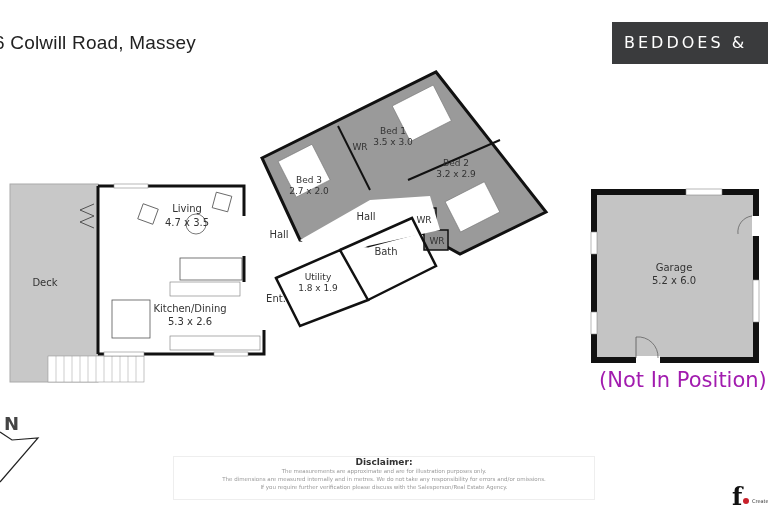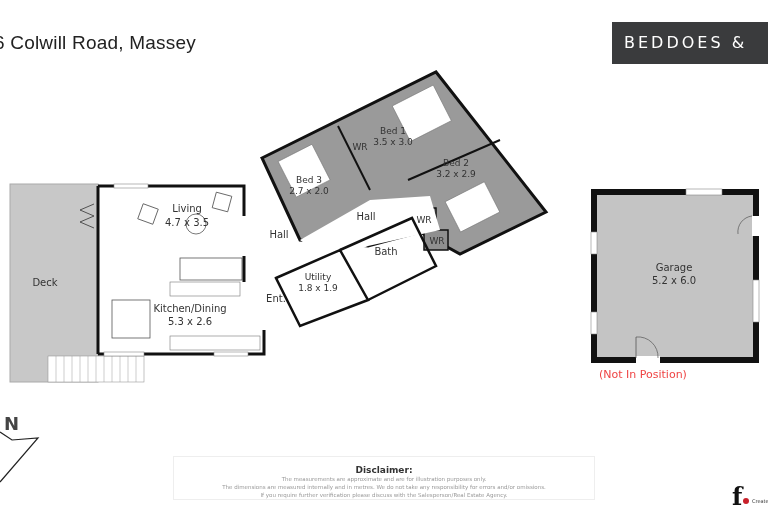--- a/index.html
+++ b/index.html
@@ -2,22 +2,22 @@
 <html><head>
 <meta charset="utf-8">
 <style>
   html,body{margin:0;padding:0;background:#ffffff;}
   body{width:768px;height:512px;position:relative;overflow:hidden;font-family:"DejaVu Sans",sans-serif;color:#333;}
   .title{position:absolute;left:-6px;top:32px;font-size:19px;color:#222;letter-spacing:0.2px;font-family:"Liberation Sans",sans-serif;}
   .brand{position:absolute;left:612px;top:22px;width:170px;height:42px;background:#3a3b3d;color:#fff;font-size:16px;letter-spacing:3px;line-height:42px;padding-left:12px;box-sizing:border-box;font-family:"DejaVu Sans",sans-serif;}
   svg.plan{position:absolute;left:0;top:0;}
   .rl{font-size:10px;fill:#333;text-anchor:middle;font-family:"DejaVu Sans",sans-serif;}
   .rl-s{font-size:9px;fill:#333;text-anchor:middle;font-family:"DejaVu Sans",sans-serif;}
-  .notpos{position:absolute;left:599px;top:368px;font-size:11px;color:#ef4444;font-family:"DejaVu Sans",sans-serif;}
-  .disc{position:absolute;left:173px;top:456px;width:422px;height:44px;border:1px solid #eee;text-align:center;box-sizing:border-box;padding-top:8px;}
+  .notpos{position:absolute;left:599px;top:368px;font-size:21px;color:#a21caf;font-family:"DejaVu Sans",sans-serif;}
+  .disc{position:absolute;left:173px;top:456px;width:422px;height:44px;border:1px solid #eee;text-align:center;box-sizing:border-box;padding-top:0;}
   .disc .h{font-size:9px;font-weight:bold;color:#333;}
   .disc .l{font-size:5.5px;color:#999;line-height:8px;}
   .flogo{position:absolute;left:732px;top:482px;font-family:"DejaVu Serif",serif;font-size:24px;color:#111;font-weight:bold;}
   .fdot{position:absolute;left:743px;top:498px;width:6px;height:6px;border-radius:50%;background:#c8202a;}
   .fcreate{position:absolute;left:752px;top:498px;font-size:5px;color:#333;}
   .compass-n{position:absolute;left:4px;top:413px;font-size:18px;font-weight:bold;color:#444;font-family:"DejaVu Sans",sans-serif;}
 </style>
 </head>
 <body>
 

